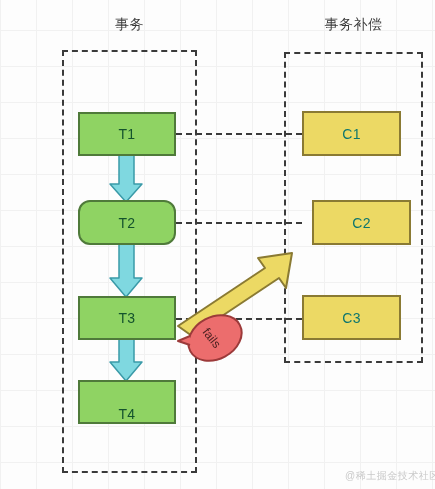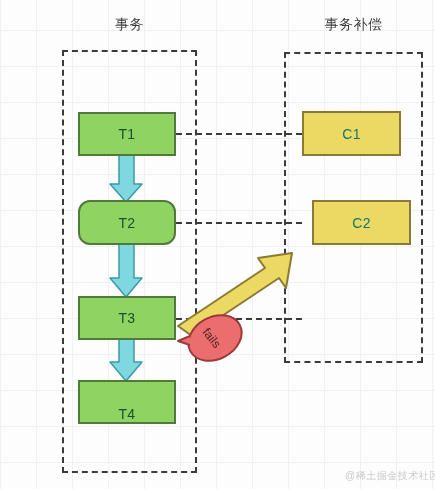--- a/index.html
+++ b/index.html
@@ -140,16 +140,19 @@
   <div class="node t-node" style="left:78px; top:380px; width:98px; height:44px;align-items:flex-end;">
     <span>T4</span>
   </div>
 
   <div class="node c-node" style="left:302px; top:111px; width:99px; height:45px;">
     <span>C1</span>
   </div>
   <div class="node c-node" style="left:312px; top:200px; width:99px; height:45px;">
     <span>C2</span>
   </div>
+  <div class="node c-node" style="left:302px; top:295px; width:99px; height:45px;">
+    <span>C3</span>
+  </div>
 
   <div class="watermark" style="left:345px; top:469px;">@稀土掘金技术社区</div>
 
 </div>
 
 </body></html>

